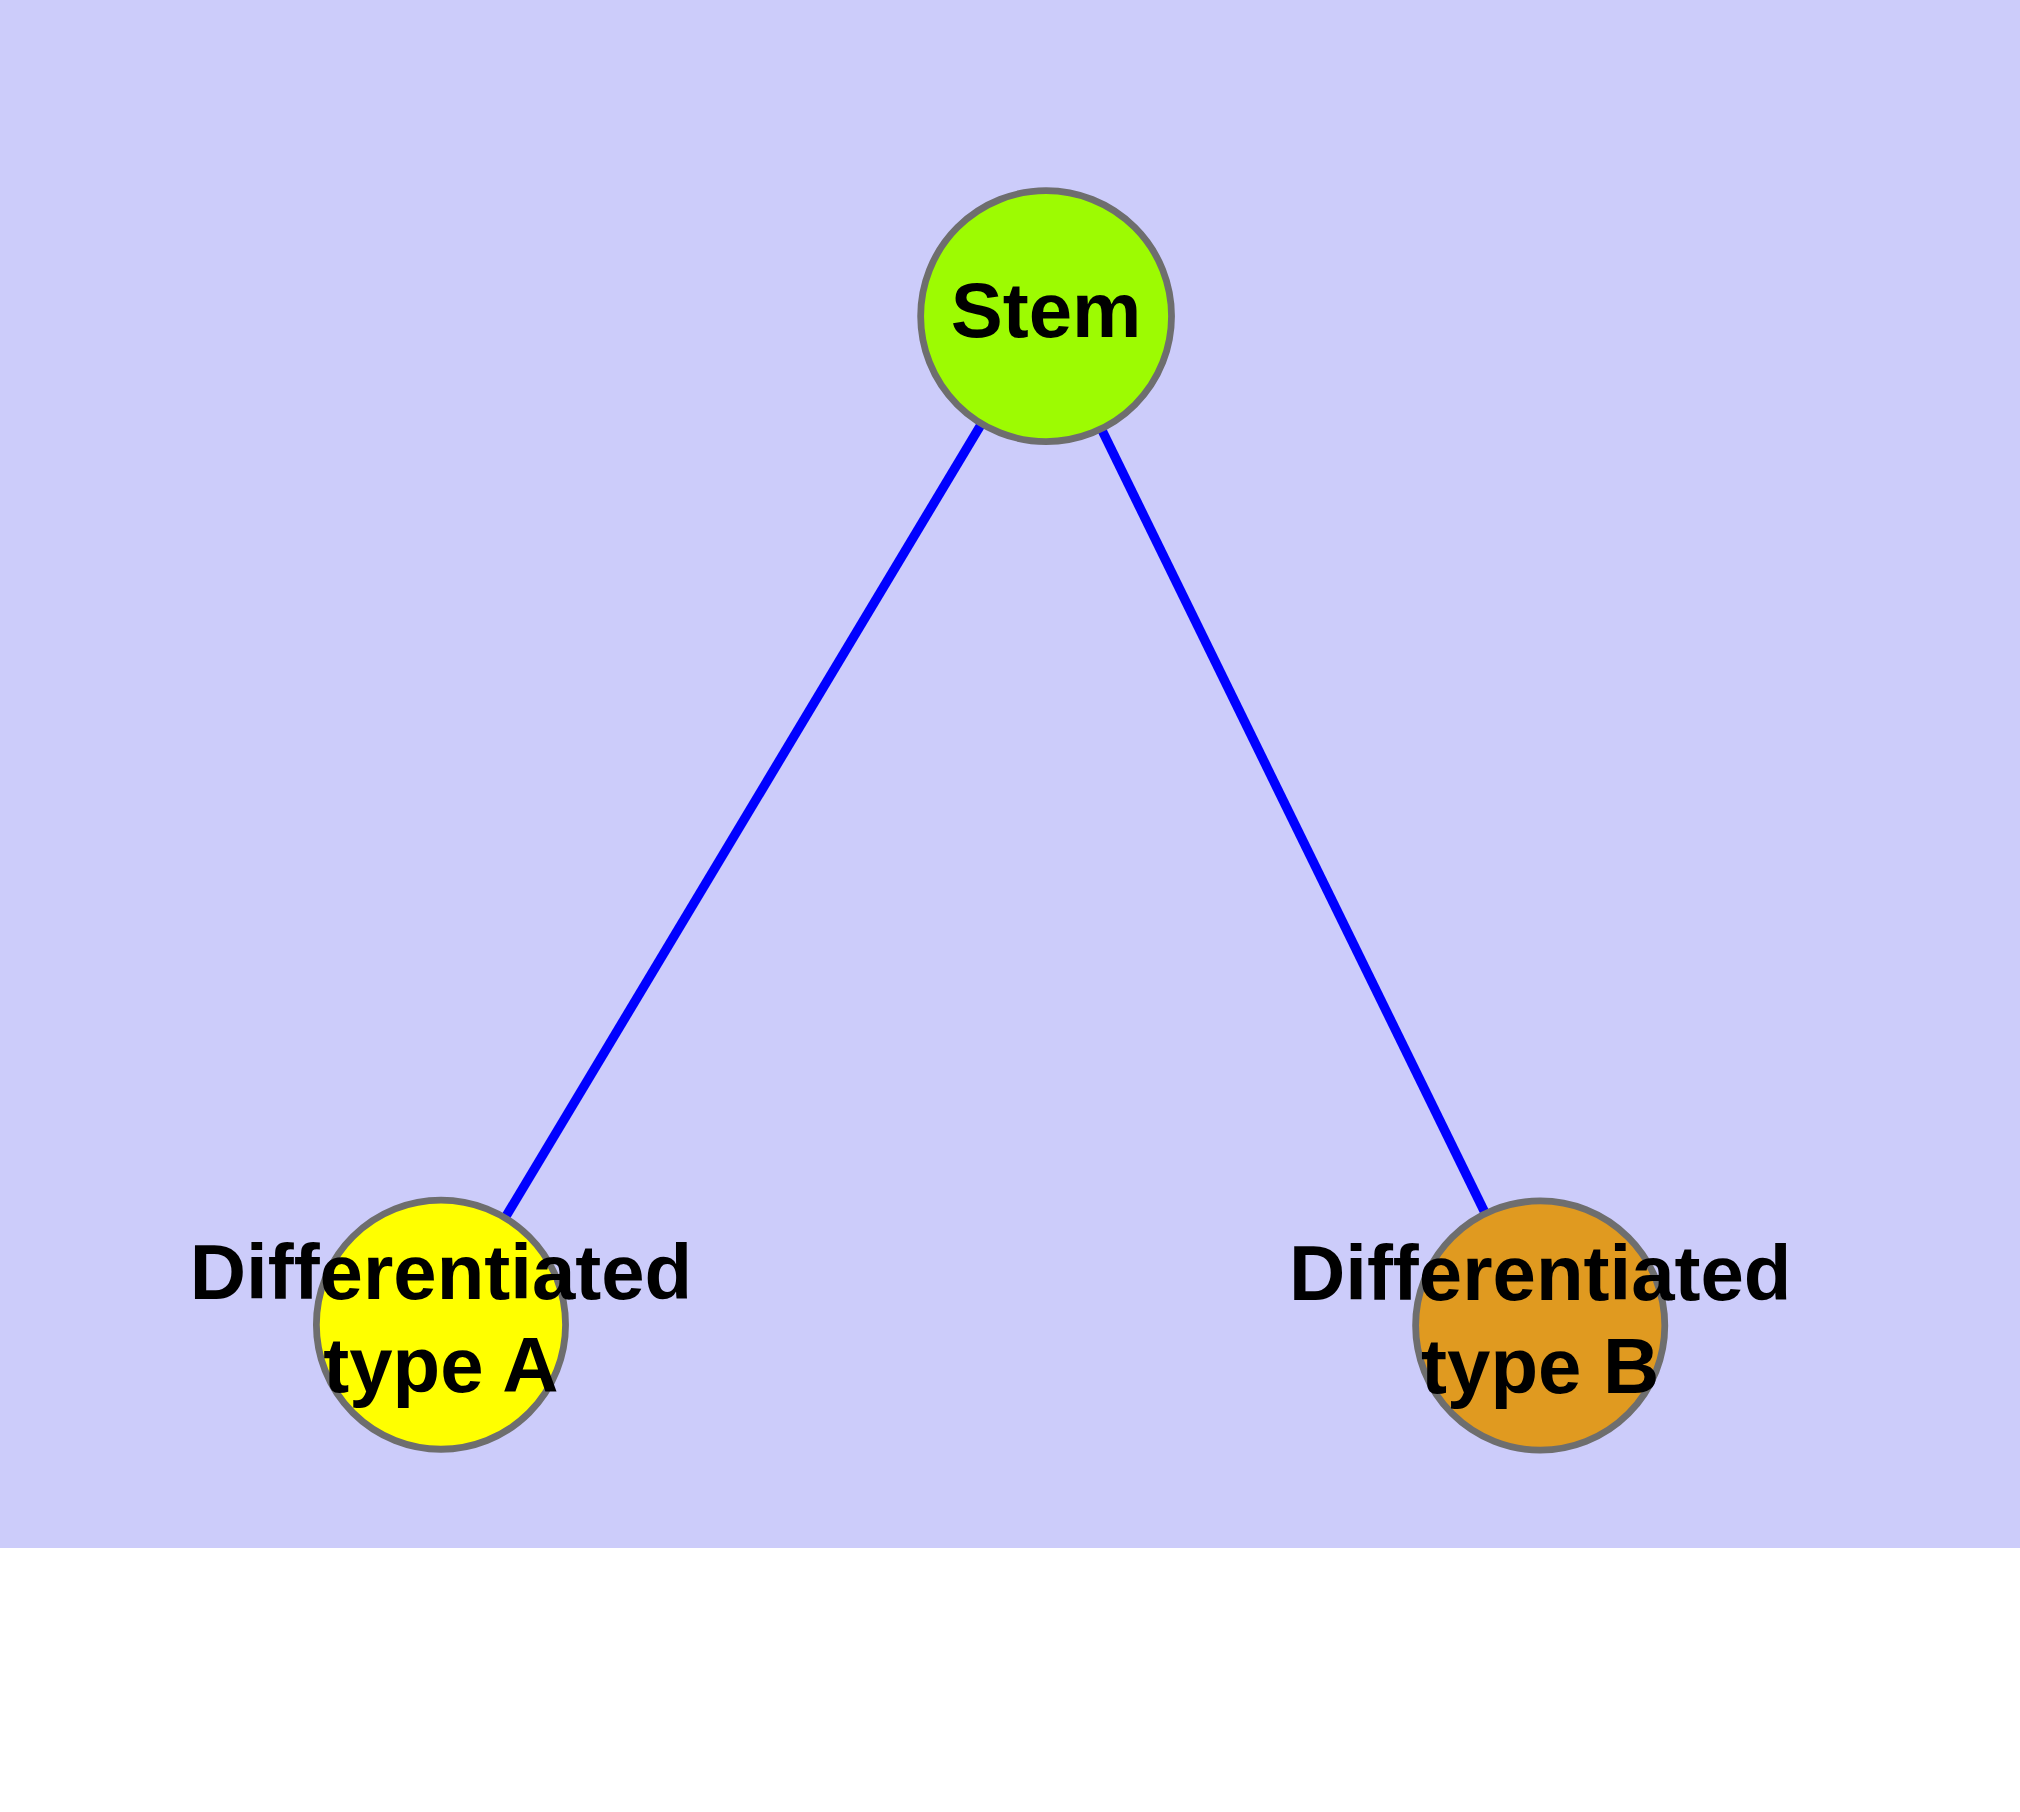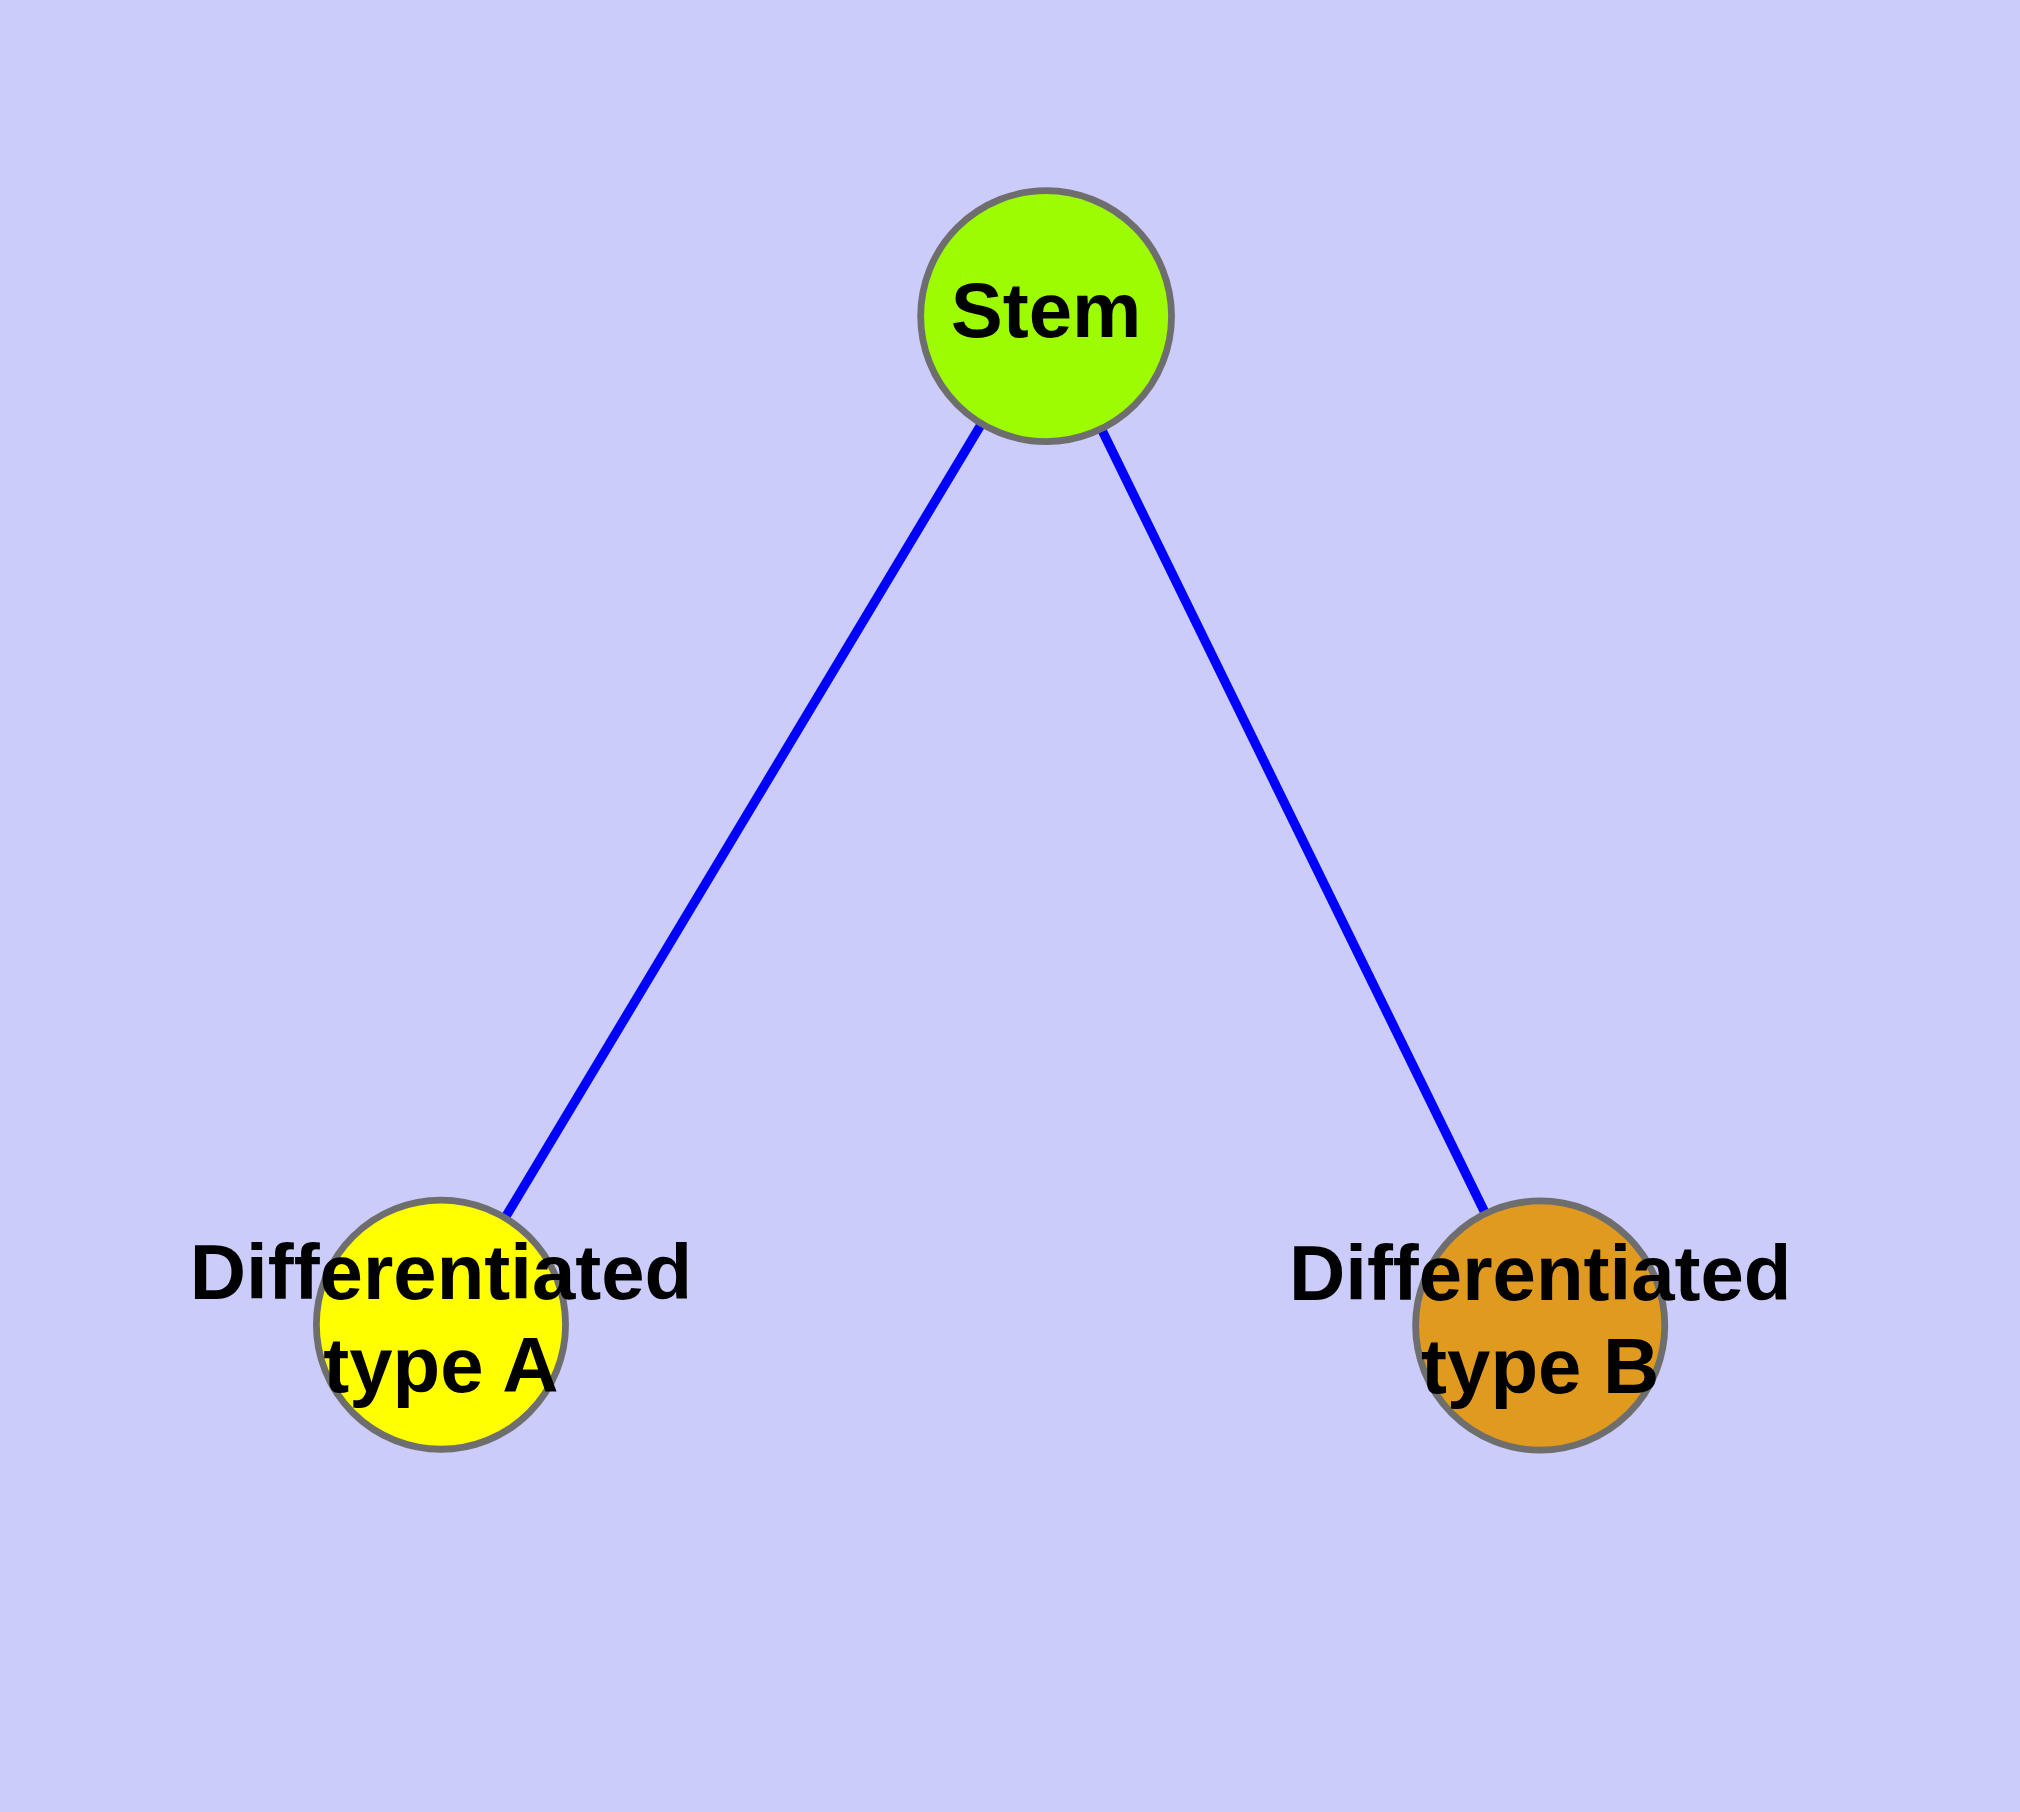--- a/index.html
+++ b/index.html
@@ -3,21 +3,21 @@
 <meta charset="utf-8">
 <style>
   html, body {
     margin: 0;
     padding: 0;
     background: #ffffff;
   }
   #canvas {
     position: relative;
     width: 2021px;
-    height: 1812px;
+    height: 1548px;
     background: #ccccfa;
     overflow: hidden;
     font-family: "Liberation Sans", sans-serif;
   }
   #graph-svg {
     position: absolute;
     left: 0;
     top: 0;
     width: 2021px;
     height: 1812px;

